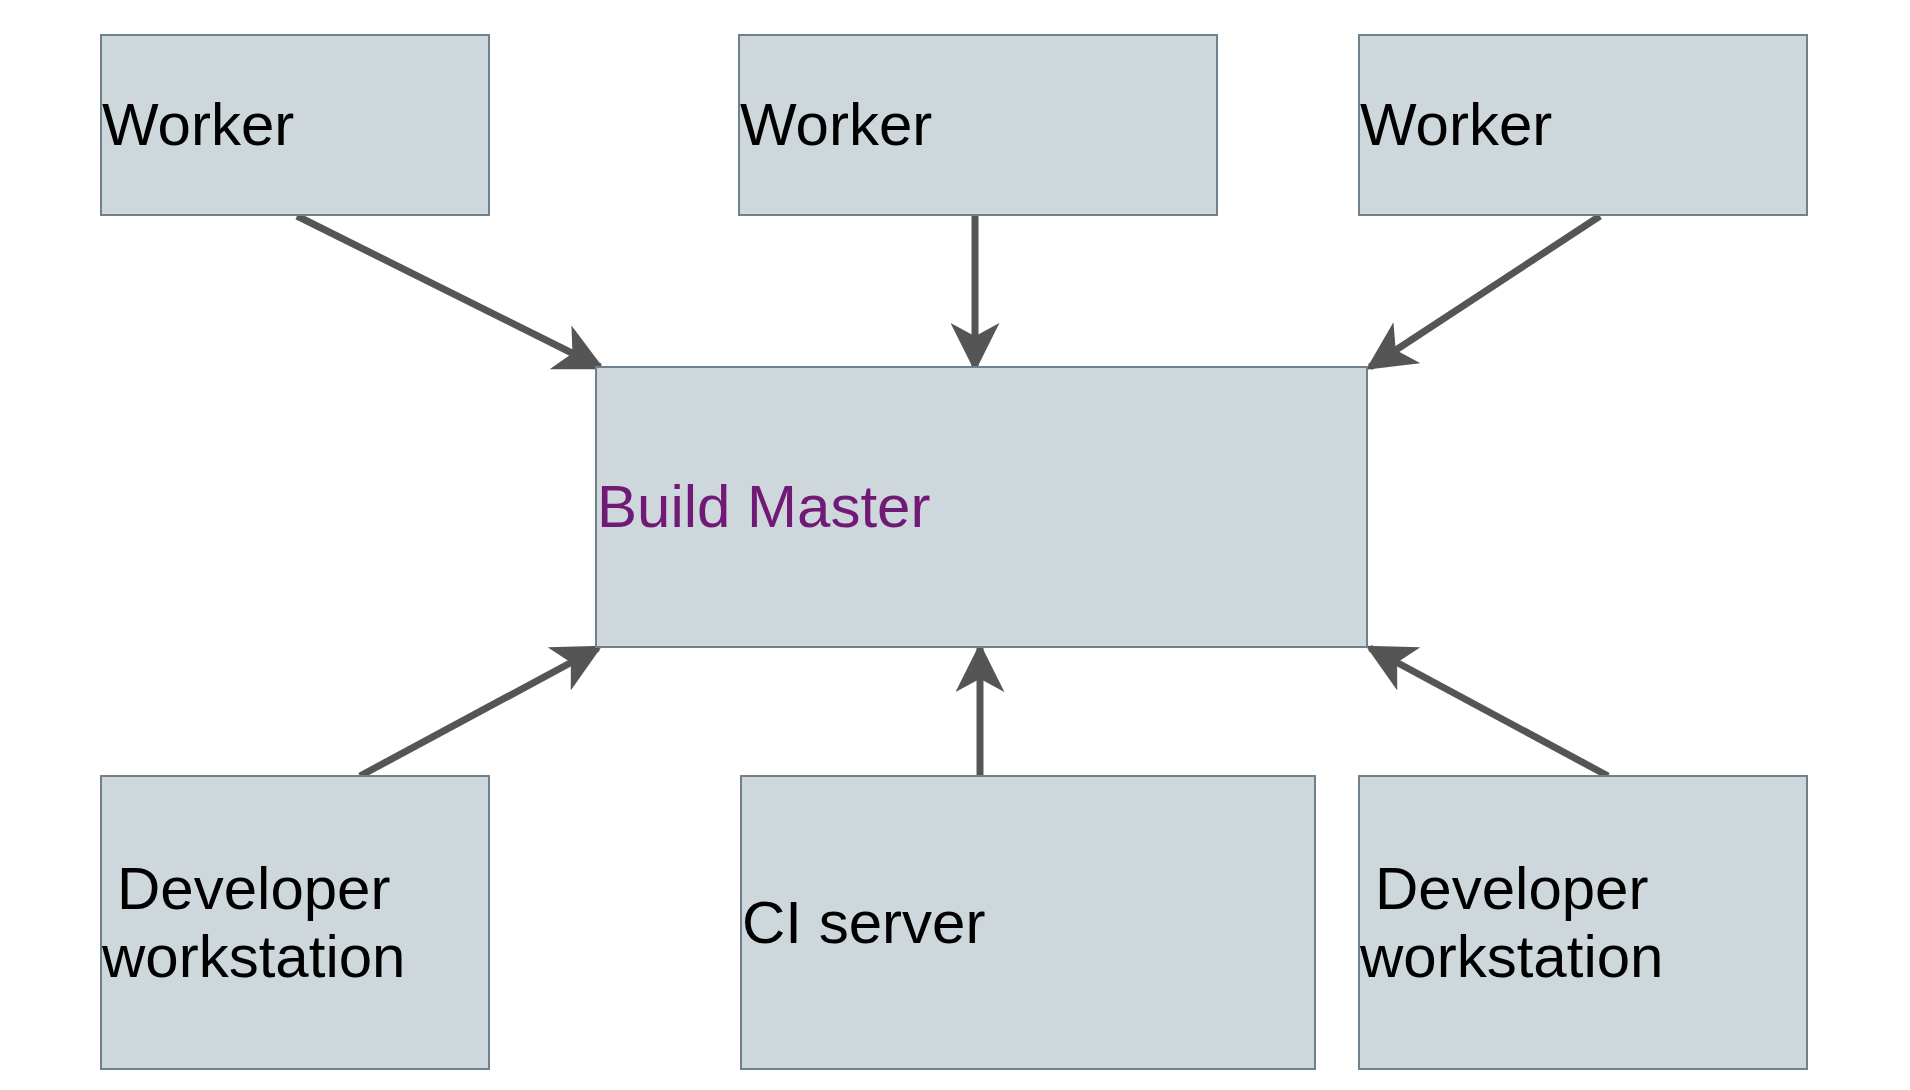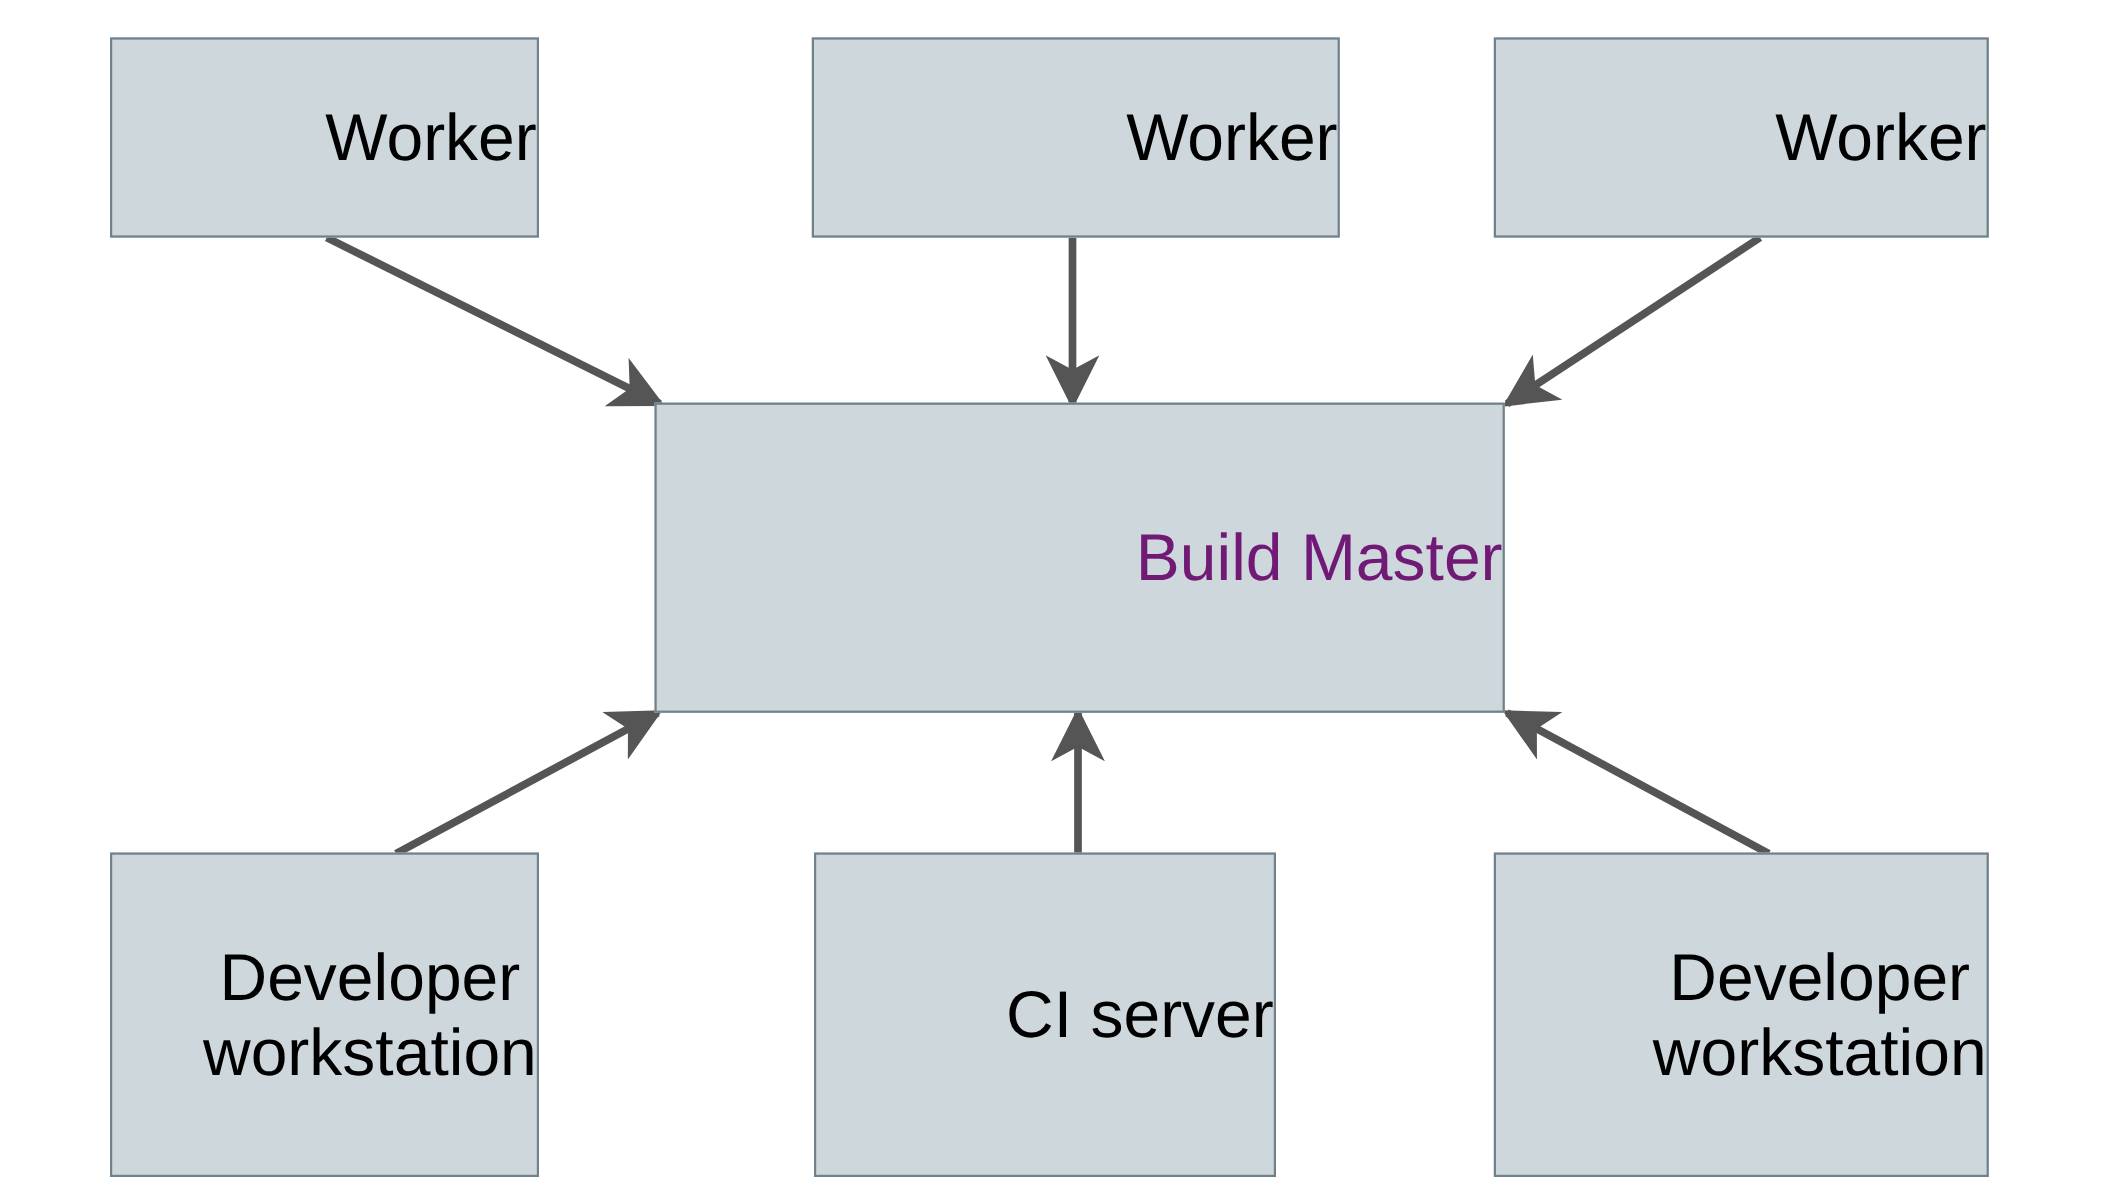--- a/index.html
+++ b/index.html
@@ -15,21 +15,21 @@
     overflow: hidden;
     font-family: "Liberation Sans", sans-serif;
   }
   .node {
     position: absolute;
     box-sizing: border-box;
     background: #ced8dc;
     border: 2px solid #70818c;
     display: flex;
     align-items: center;
-    justify-content: flex-end;
+    justify-content: flex-start;
     text-align: center;
     color: #000000;
     z-index: 2;
   }
   .node .label {
     font-size: 60px;
     line-height: 1.12;
     font-weight: 400;
     letter-spacing: 0px;
     white-space: pre-line;
@@ -73,21 +73,21 @@
       <div class="node" style="left: 1358px; top: 34px; width: 450px; height: 182px; background: rgb(206, 216, 220); border-color: rgb(112, 129, 140);">
         <div class="label" style="color: rgb(0, 0, 0);">Worker</div>
       </div>
       <div class="node" style="left: 595px; top: 366px; width: 773px; height: 282px; background: rgb(206, 216, 220); border-color: rgb(112, 129, 140);">
         <div class="label" style="color: #701a75;">Build Master</div>
       </div>
       <div class="node" style="left: 100px; top: 775px; width: 390px; height: 295px; background: rgb(206, 216, 220); border-color: rgb(112, 129, 140);">
         <div class="label" style="color: rgb(0, 0, 0);">Developer
 workstation</div>
       </div>
-      <div class="node" style="left: 740px; top: 775px; width: 420px; height: 295px; background: rgb(206, 216, 220); border-color: rgb(112, 129, 140);">
+      <div class="node" style="left: 740px; top: 775px; width: 576px; height: 295px; background: rgb(206, 216, 220); border-color: rgb(112, 129, 140);">
         <div class="label" style="color: rgb(0, 0, 0);">CI server</div>
       </div>
       <div class="node" style="left: 1358px; top: 775px; width: 450px; height: 295px; background: rgb(206, 216, 220); border-color: rgb(112, 129, 140);">
         <div class="label" style="color: rgb(0, 0, 0);">Developer
 workstation</div>
       </div>
     </div>
 </div>
 
 </body></html>

